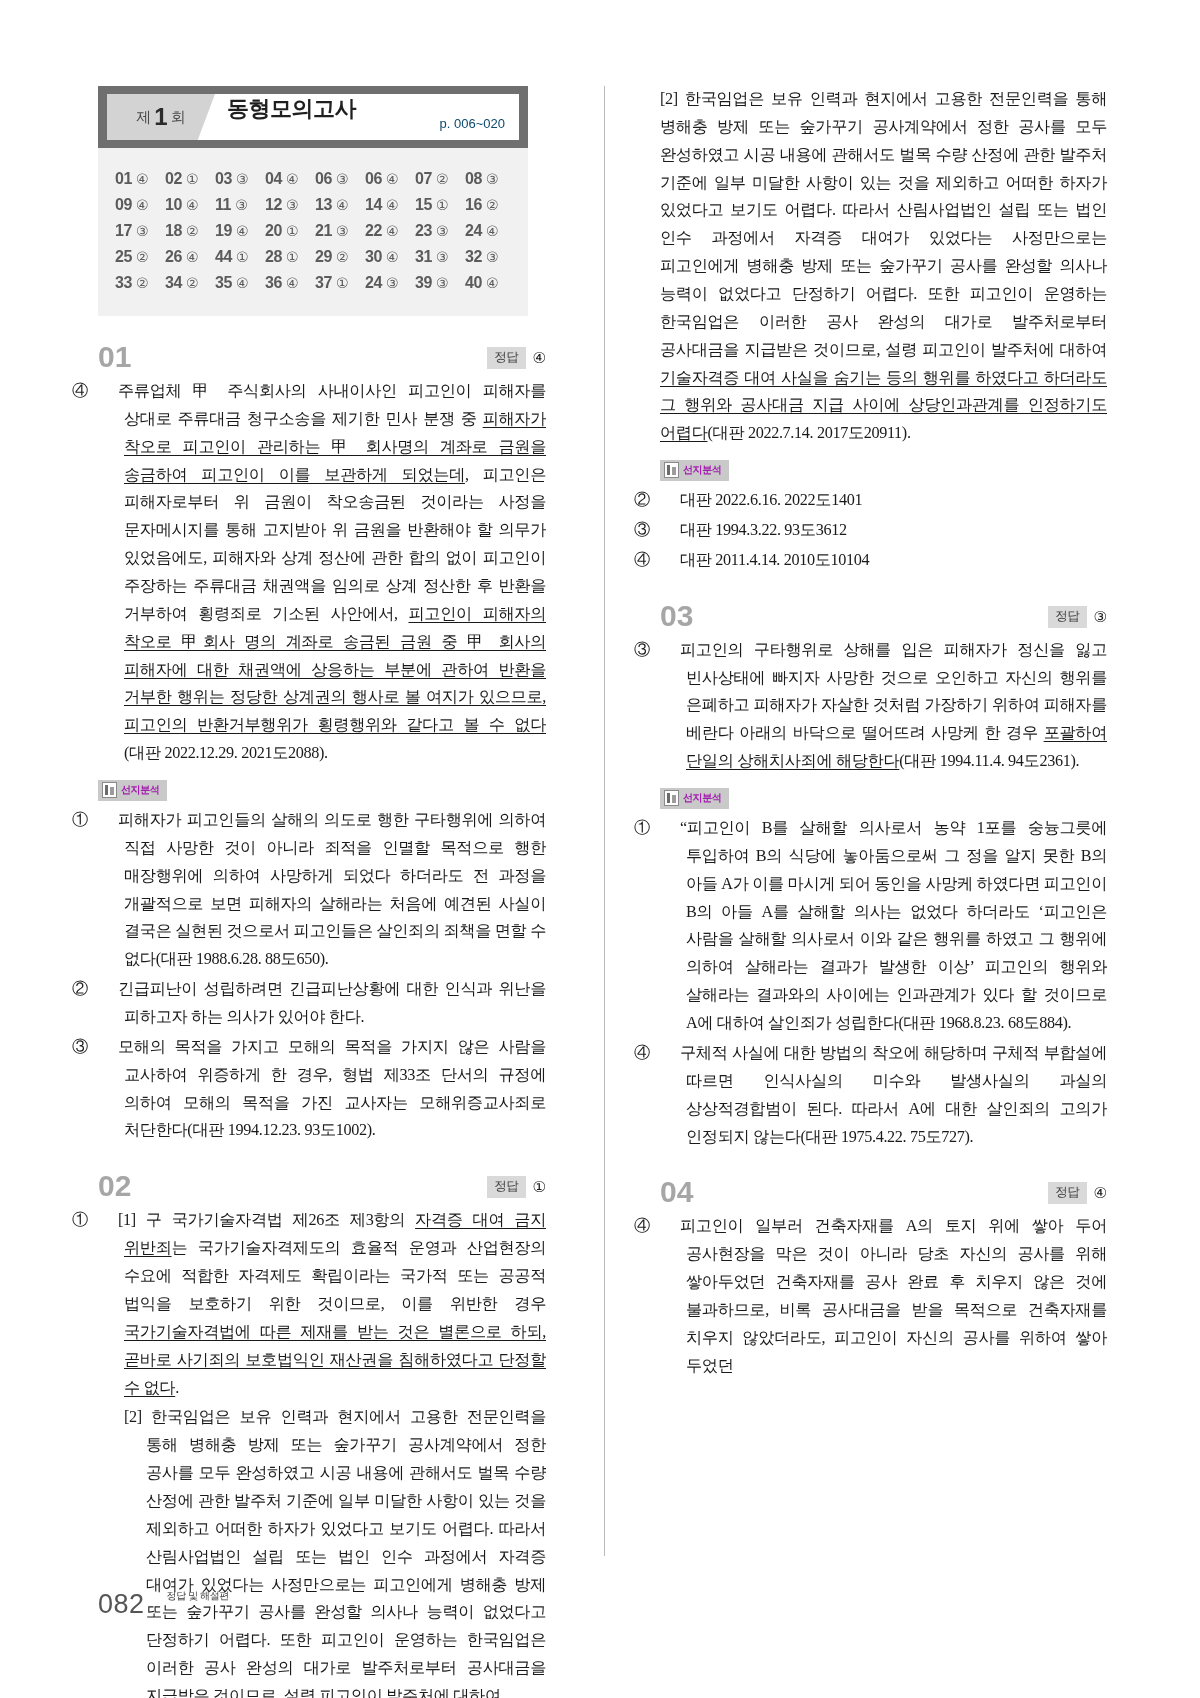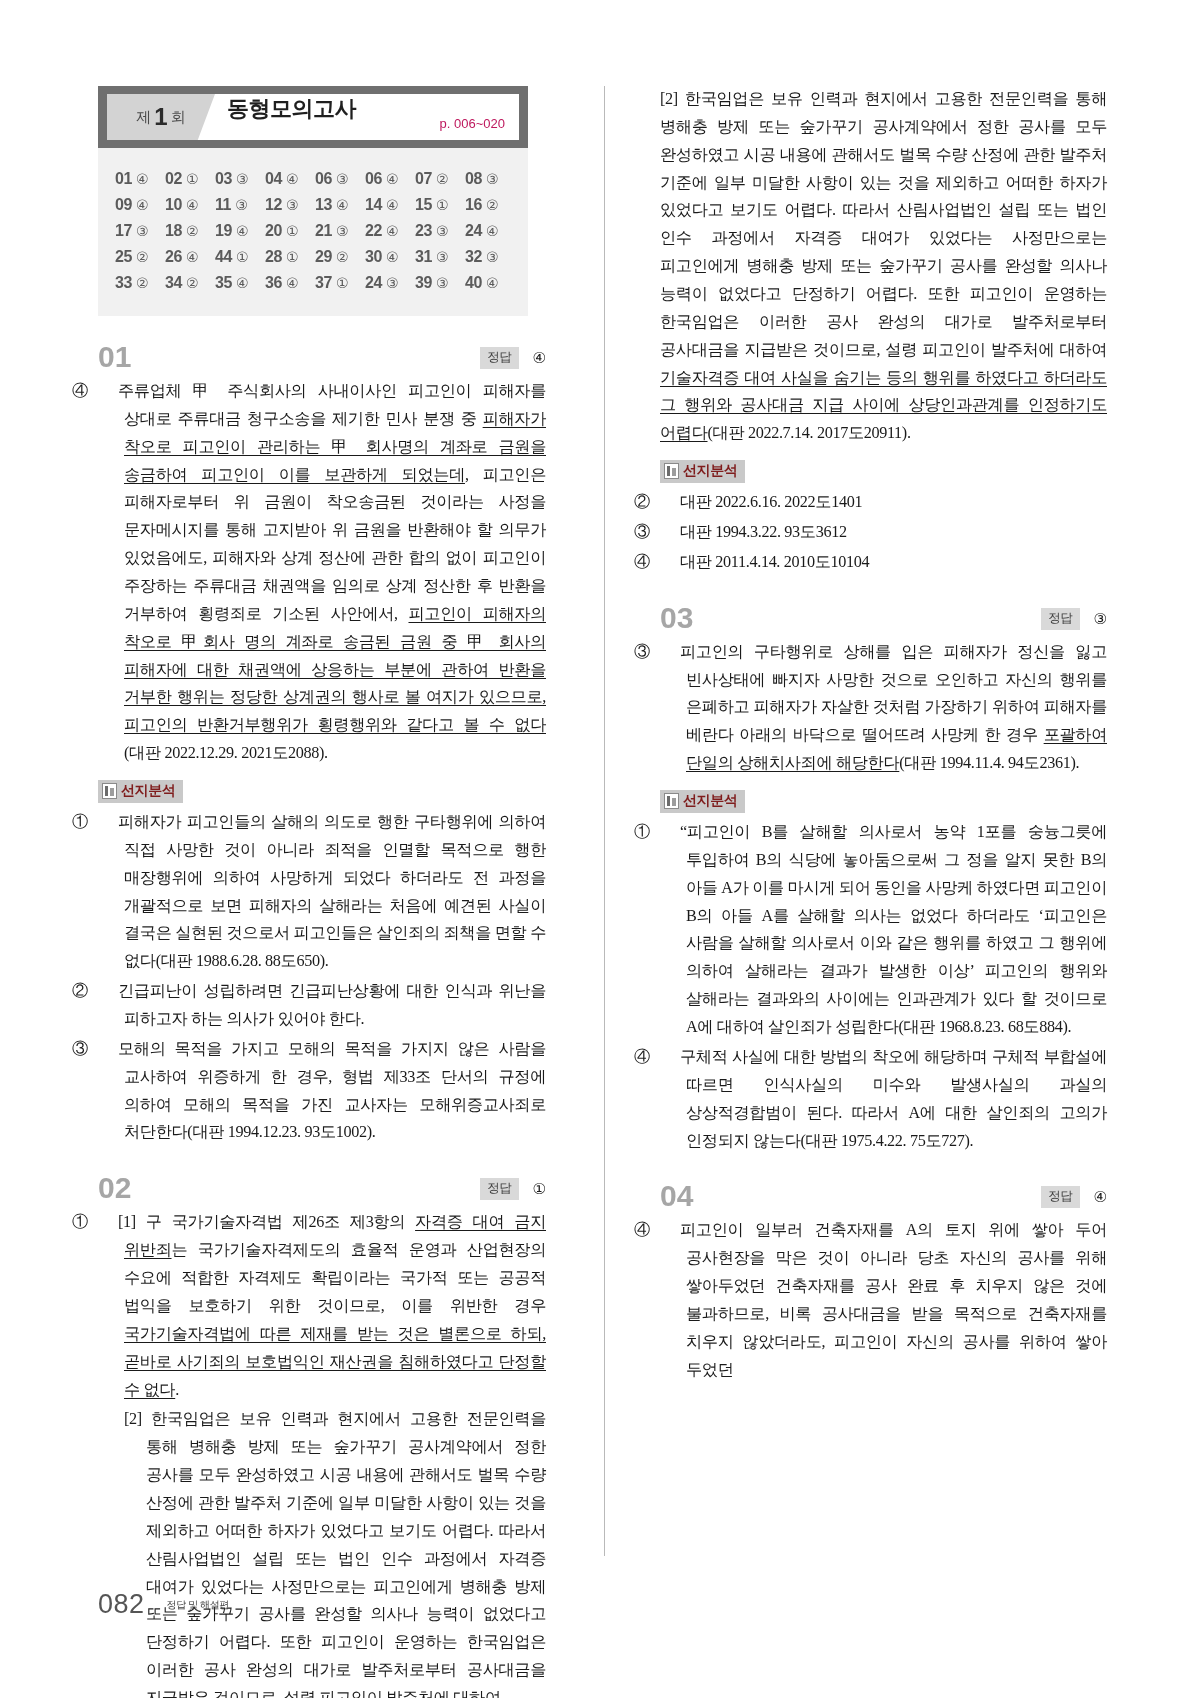--- a/index.html
+++ b/index.html
@@ -74,21 +74,21 @@
     display:flex;align-items:center;
     font-family:"Liberation Sans","DejaVu Sans",sans-serif;
     font-size:22px;font-weight:bold;color:#1f1f1f;
     letter-spacing:-0.5px;
   }
   .exam-banner .pages{
     position:absolute;
     right:14px;top:0;height:58px;
     display:flex;align-items:center;
     font-family:"Liberation Sans","DejaVu Sans",sans-serif;
-    font-size:13px;color:#be185d;
+    font-size:13px;color:#0c4a6e;
   }
 
   
   .answer-grid{
     width:430px;
     background:#f1f1f1;
     padding:14px 0 16px 0;
     box-sizing:border-box;
   }
   .ans-row{
@@ -119,21 +119,21 @@
     justify-content:space-between;
     margin-bottom:6px;
   }
   .qnum{
     font-family:"Liberation Sans","DejaVu Sans",sans-serif;
     font-size:30px;font-weight:bold;
     color:#a6a6a6;
     line-height:1;
   }
   .answer-tag{
-    display:flex;align-items:center;gap:14px;
+    display:flex;align-items:center;gap:7px;
     margin-bottom:3px;
   }
   .answer-tag .lbl{
     background:#d9d9d9;
     color:#3d3d3d;
     font-family:"Liberation Sans","DejaVu Sans",sans-serif;
     font-size:12.5px;
     padding:2px 7px 3px 7px;
     letter-spacing:-0.3px;
   }
@@ -188,31 +188,31 @@
     position:absolute;left:2px;top:2px;
     width:3px;height:10px;background:#6b6b6b;
   }
   .analysis-badge .bicon:after{
     content:"";
     position:absolute;left:7px;top:4px;
     width:4px;height:8px;background:#9c9c9c;
   }
   .analysis-badge .btxt{
     font-family:"Liberation Sans","DejaVu Sans",sans-serif;
-    font-size:14px;
-    color:#7f1d1d;
+    font-size:10px;
+    color:#a21caf;
     letter-spacing:-0.4px;
     font-weight:bold;
   }
 
   
   .footer{
     position:absolute;
     left:98px;bottom:78px;
-    display:flex;align-items:center;gap:22px;
+    display:flex;align-items:flex-start;gap:22px;
   }
   .footer .pg{
     font-family:"Liberation Sans","DejaVu Sans",sans-serif;
     font-size:27px;color:#555;
     letter-spacing:0.5px;
   }
   .footer .ftxt{
     font-family:"Liberation Sans","DejaVu Sans",sans-serif;
     font-size:10px;color:#3b3b3b;
     letter-spacing:-0.4px;

